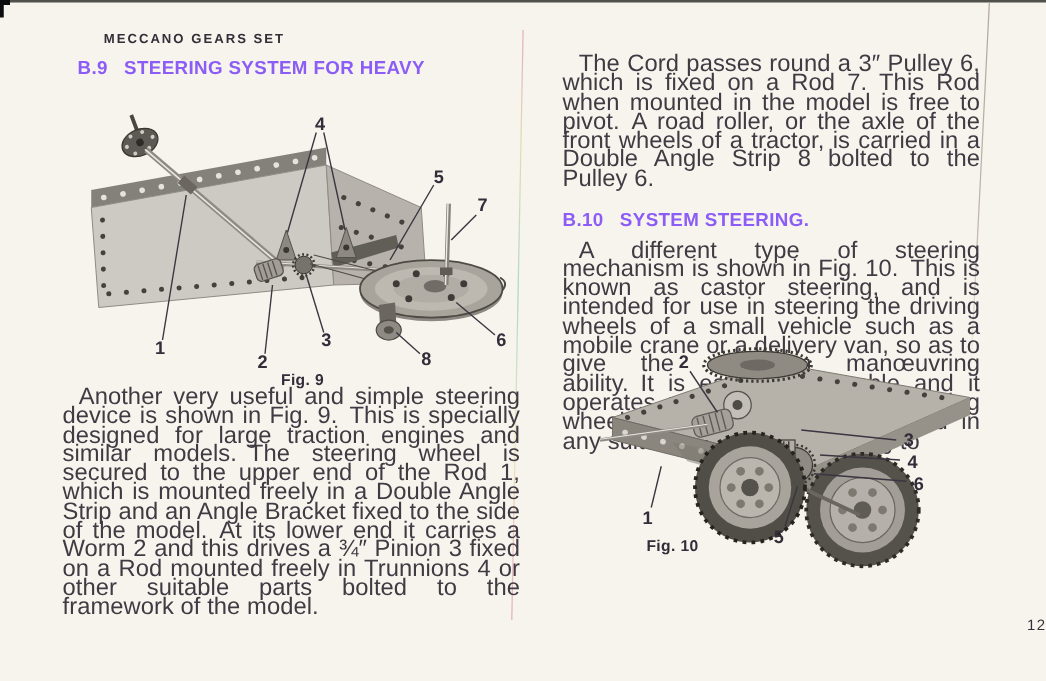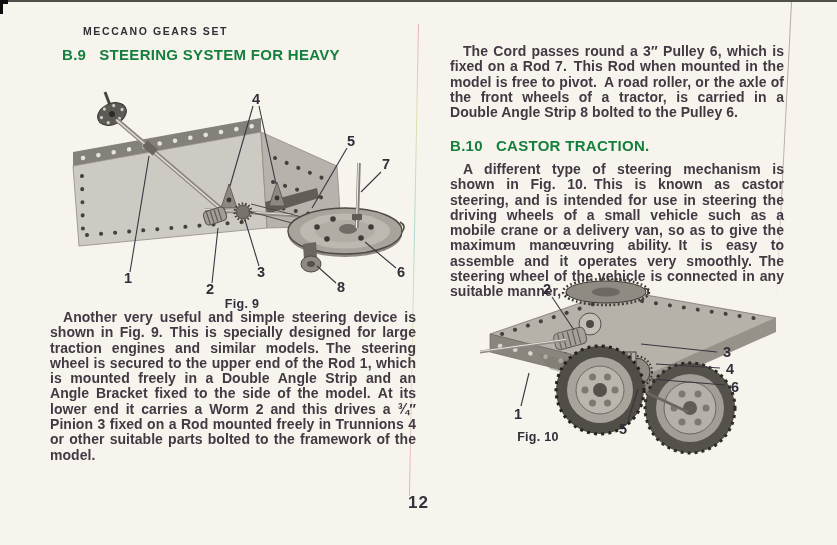--- a/index.html
+++ b/index.html
@@ -27,37 +27,36 @@
   }
   
   .running-header{
     position:absolute;left:83px;top:25px;
     font-size:10.5px;font-weight:700;letter-spacing:1.6px;color:#332e37;
   }
   .col-left{position:absolute;left:62px;top:46px;width:368px;}
   .col-right{position:absolute;left:450px;top:44px;width:334px;}
   .sec-heading{
     font-size:15px;line-height:17.5px;font-weight:700;
-    color:#15803d;letter-spacing:.3px;
+    color:#8b5cf6;letter-spacing:.3px;
   }
   .secnum{margin-right:13px;}
   p.body{
     margin:0;
-    font-size:14px;line-height:15.3px;
+    font-size:19px;line-height:15.3px;
     text-align:justify;text-indent:13px;
     letter-spacing:.05px;
     color:#413a43;
-    font-weight:bold;
   }
   p.body + p.body{margin-top:5px;}
   .left-text{position:absolute;left:50px;top:310px;width:366px;}
   .rc-heading{margin:17px 0 7px 0;}
   .page-number{
     position:absolute;left:0;top:493px;width:837px;
-    text-align:center;font-size:17px;font-weight:700;
+    text-align:right;font-size:12px;font-weight:400;
     letter-spacing:1px;color:#35303a;
   }
   
   .fig9{position:absolute;left:55px;top:86px;}
   .fig10{position:absolute;left:478px;top:272px;}
   svg text{
     font-family:"Liberation Sans",sans-serif;
     font-weight:700;fill:#322d38;
   }
   text.lbl{font-size:14.5px;}
@@ -184,21 +183,21 @@
     <text class="cap" x="187" y="222" text-anchor="middle">Fig. 9</text>
   </svg>
 
   <div class="left-text">
     <p class="body">Another very useful and simple steering device is shown in Fig. 9. This is specially designed for large traction engines and similar models. The steering wheel is secured to the upper end of the Rod 1, which is mounted freely in a Double Angle Strip and an Angle Bracket fixed to the side of the model. At its lower end it carries a Worm 2 and this drives a ¾″ Pinion 3 fixed on a Rod mounted freely in Trunnions 4 or other suitable parts bolted to the framework of the model.</p>
   </div>
 
   <div class="col-right">
     <p class="body">The Cord passes round a 3″ Pulley 6, which is fixed on a Rod 7. This Rod when mounted in the model is free to pivot. A road roller, or the axle of the front wheels of a tractor, is carried in a Double Angle Strip 8 bolted to the Pulley 6.</p>
     <div class="sec-heading rc-heading">
-      <span class="secnum">B.10</span><span>CASTOR TRACTION.</span>
+      <span class="secnum">B.10</span><span>SYSTEM STEERING.</span>
     </div>
     <p class="body">A different type of steering mechanism is shown in Fig. 10. This is known as castor steering, and is intended for use in steering the driving wheels of a small vehicle such as a mobile crane or a delivery van, so as to give the maximum manœuvring ability. It is easy to assemble and it operates very smoothly. The steering wheel of the vehicle is connected in any suitable manner, according to</p>
   </div>
 
   <svg class="fig10" width="320" height="215" viewBox="0 0 320 215">
 
     <g>
       <polygon points="12,62 140,18 298,46 172,102" fill="#b6b2aa" stroke="#7d7971" stroke-width="0.8"></polygon>
       <line x1="24" y1="62" x2="134" y2="26" stroke="#45413c" stroke-width="4" stroke-dasharray="0.1,13.5" stroke-linecap="round"></line>
       <line x1="150" y1="27" x2="288" y2="48" stroke="#45413c" stroke-width="4" stroke-dasharray="0.1,14" stroke-linecap="round"></line>

